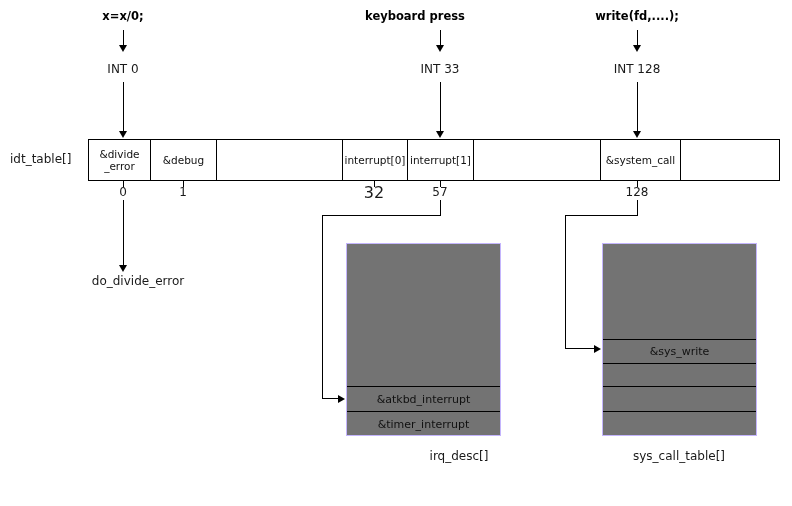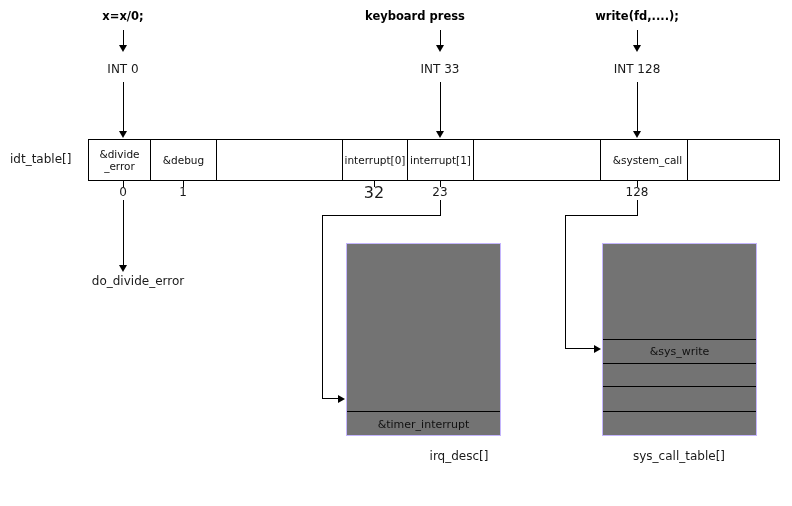--- a/index.html
+++ b/index.html
@@ -151,51 +151,52 @@
   <div class="lbl" style="left:10px; top:153px; font-size:12px;">idt_table[]</div>
 
   <div id="idt-table">
     <div class="idt-cell" style="left:0px; width:62px;">&amp;divide
 _error</div>
     <div class="idt-cell" style="left:62px; width:66px;">&amp;debug</div>
     <div class="idt-cell" style="left:128px; width:126px;"></div>
     <div class="idt-cell" style="left:254px; width:65px;">interrupt[0]</div>
     <div class="idt-cell" style="left:319px; width:66px;">interrupt[1]</div>
     <div class="idt-cell" style="left:385px; width:127px;"></div>
-    <div class="idt-cell" style="left:512px; width:80px;margin-left:7px;">&amp;system_call</div>
+    <div class="idt-cell" style="left:512px; width:80px;">&amp;system_call</div>
     <div class="idt-cell nb" style="left:592px; width:98px;"></div>
   </div>
 
   <div class="tick" style="left:123px; top:181px;"></div>
   <div class="lbl center" style="left:123px; top:186px; font-size:12px;">0</div>
 
   <div class="tick" style="left:183px; top:181px;"></div>
   <div class="lbl center" style="left:183px; top:186px; font-size:12px;">1</div>
 
   <div class="tick" style="left:374px; top:181px;"></div>
   <div class="lbl center" style="left:374px; top:186px; font-size:16px;">32</div>
 
   <div class="tick" style="left:440px; top:181px;"></div>
-  <div class="lbl center" style="left:440px; top:186px; font-size:12px;">23</div>
+  <div class="lbl center" style="left:440px; top:186px; font-size:12px;">57</div>
 
   <div class="tick" style="left:637px; top:181px;"></div>
   <div class="lbl center" style="left:637px; top:186px; font-size:12px;">128</div>
 
   <div class="vline" style="left:123px; top:200px; height:67px;"></div>
   <div class="arrow-down" style="left:119px; top:265px;"></div>
   <div class="lbl center" style="left:138px; top:275px; font-size:12px;">do_divide_error</div>
 
   <div class="vline" style="left:440px; top:200px; height:16px;"></div>
   <div class="hline" style="left:322px; top:215px; width:119px;"></div>
   <div class="vline" style="left:322px; top:215px; height:184px;"></div>
   <div class="hline" style="left:322px; top:398px; width:16px;"></div>
   <div class="arrow-right" style="left:338px; top:395px;"></div>
 
   <div class="box" id="irq-desc-box" style="left:346px; top:243px; width:155px; height:193px;">
     <div class="row" style="top:0px; height:142px; border-top:none;"></div>
+    <div class="row" style="top:142px; height:25px;">&amp;atkbd_interrupt</div>
     <div class="row" style="top:167px; height:25px;">&amp;timer_interrupt</div>
   </div>
   <div class="lbl center" style="left:423px; top:450px; font-size:12px;margin-left:36px;">irq_desc[]</div>
 
   <div class="vline" style="left:637px; top:200px; height:16px;"></div>
   <div class="hline" style="left:565px; top:215px; width:73px;"></div>
   <div class="vline" style="left:565px; top:215px; height:134px;"></div>
   <div class="hline" style="left:565px; top:348px; width:29px;"></div>
   <div class="arrow-right" style="left:594px; top:345px;"></div>
 

